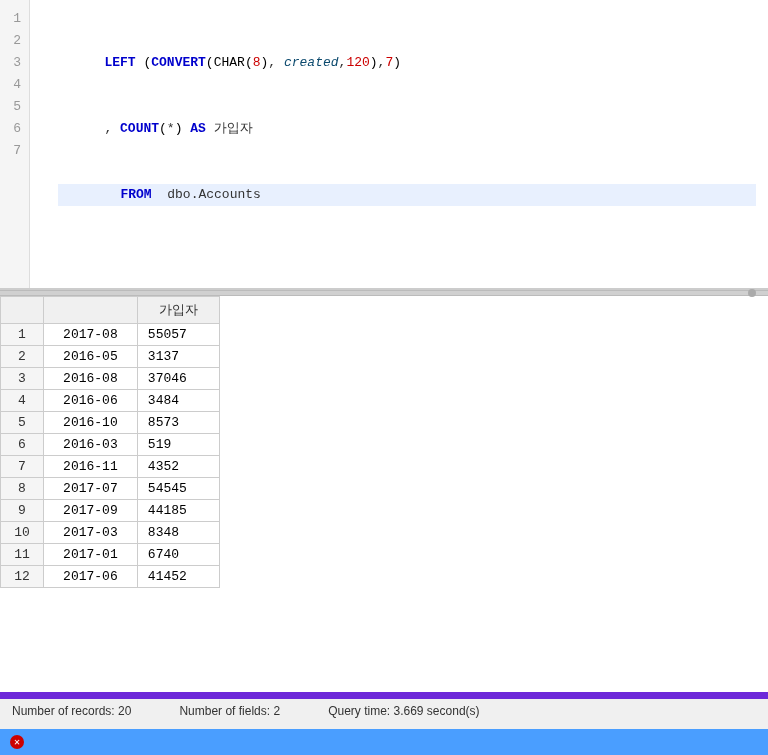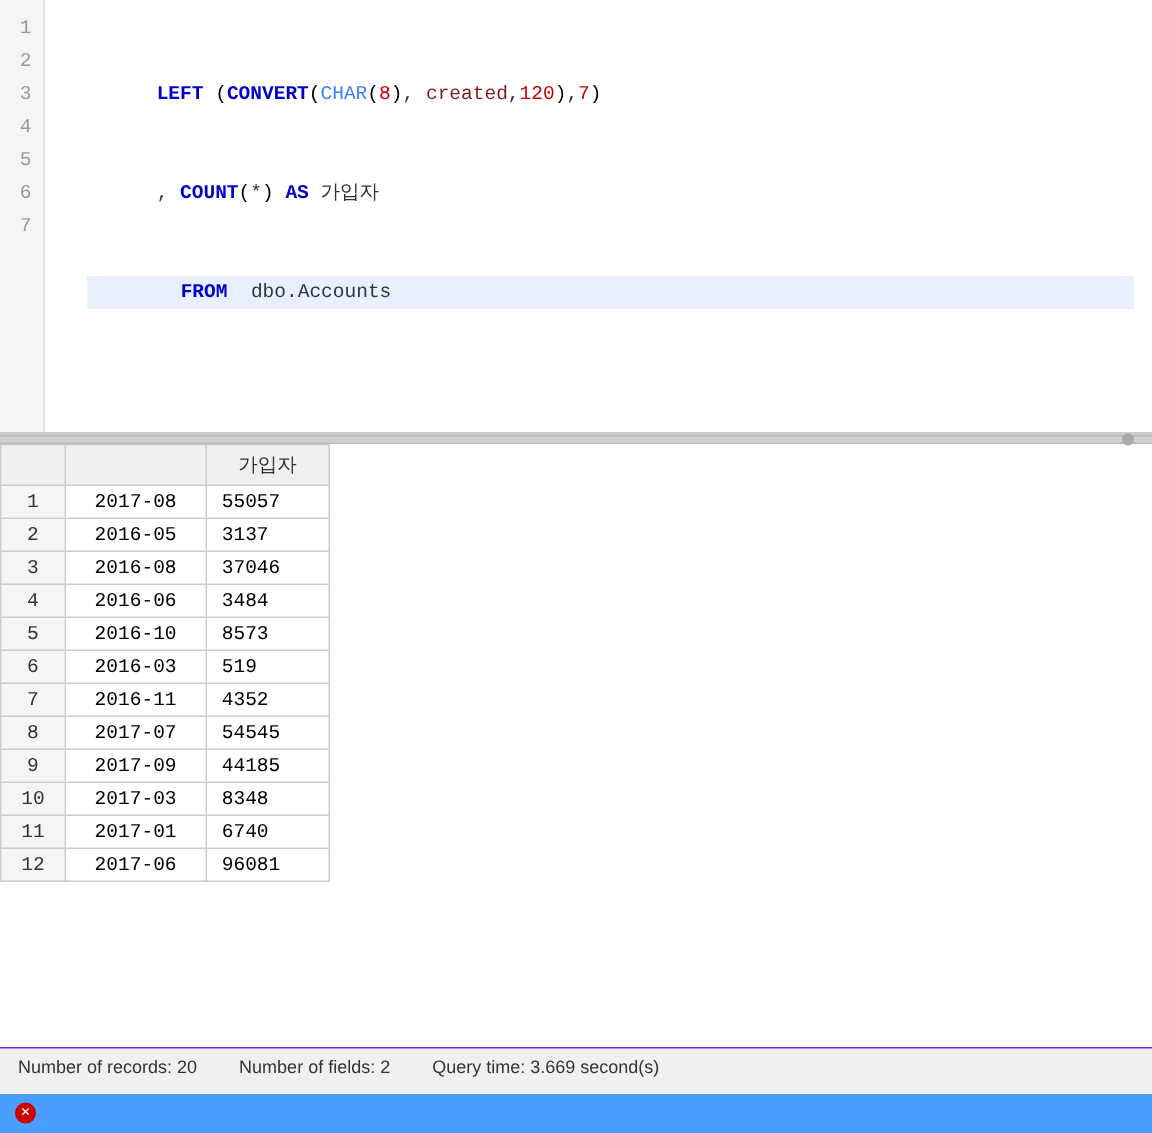--- a/index.html
+++ b/index.html
@@ -52,23 +52,23 @@
       line-height: 22px;
     }
 
     .code-line.highlighted {
       background: #e8f0fe;
       margin-left: 16px;
     }
 
     
     .kw { color: #0000cc; font-weight: bold; } 
-    .fn { color: #3b82f6; } 
+    .fn { color: #000000; } 
     .num { color: #cc0000; } 
-    .col { color: #7f1d1d; } 
+    .col { color: #0c4a6e; font-style: italic; } 
     .plain { color: #333333; }
     .korean { color: #333333; }
 
     .results-table {
       border-collapse: collapse;
       font-size: 13px;
       font-family: 'Courier New', Courier, monospace;
       min-width: 220px;
     }
 
@@ -98,27 +98,27 @@
     }
 
     .results-table td:nth-child(2) {
       text-align: center;
       min-width: 80px;
     }
 
     
     #status-bar {
       background: #f0f0f0;
-      border-top: 1px solid #6d28d9;
+      border-top: 7px solid #6d28d9;
       padding: 5px 12px;
       font-size: 12px;
       color: #333;
       font-family: Arial, sans-serif;
       display: flex;
-      gap: 28px;
+      gap: 48px;
       align-items: center;
     }
 
     
     #query-bar {
       background: #4a9eff;
       padding: 6px 10px;
       font-size: 11px;
       font-family: 'Courier New', Courier, monospace;
       color: #ffffff;
@@ -269,21 +269,21 @@
             <td>8348</td>
           </tr>
           <tr>
             <td>11</td>
             <td>2017-01</td>
             <td>6740</td>
           </tr>
           <tr>
             <td>12</td>
             <td>2017-06</td>
-            <td>96081</td>
+            <td>41452</td>
           </tr>
         </tbody>
     </table>
   </div>
 
   <div id="status-bar">
     <span>
       <span>Number of records:</span>&nbsp;<span>20</span>
     </span>
     <span>

